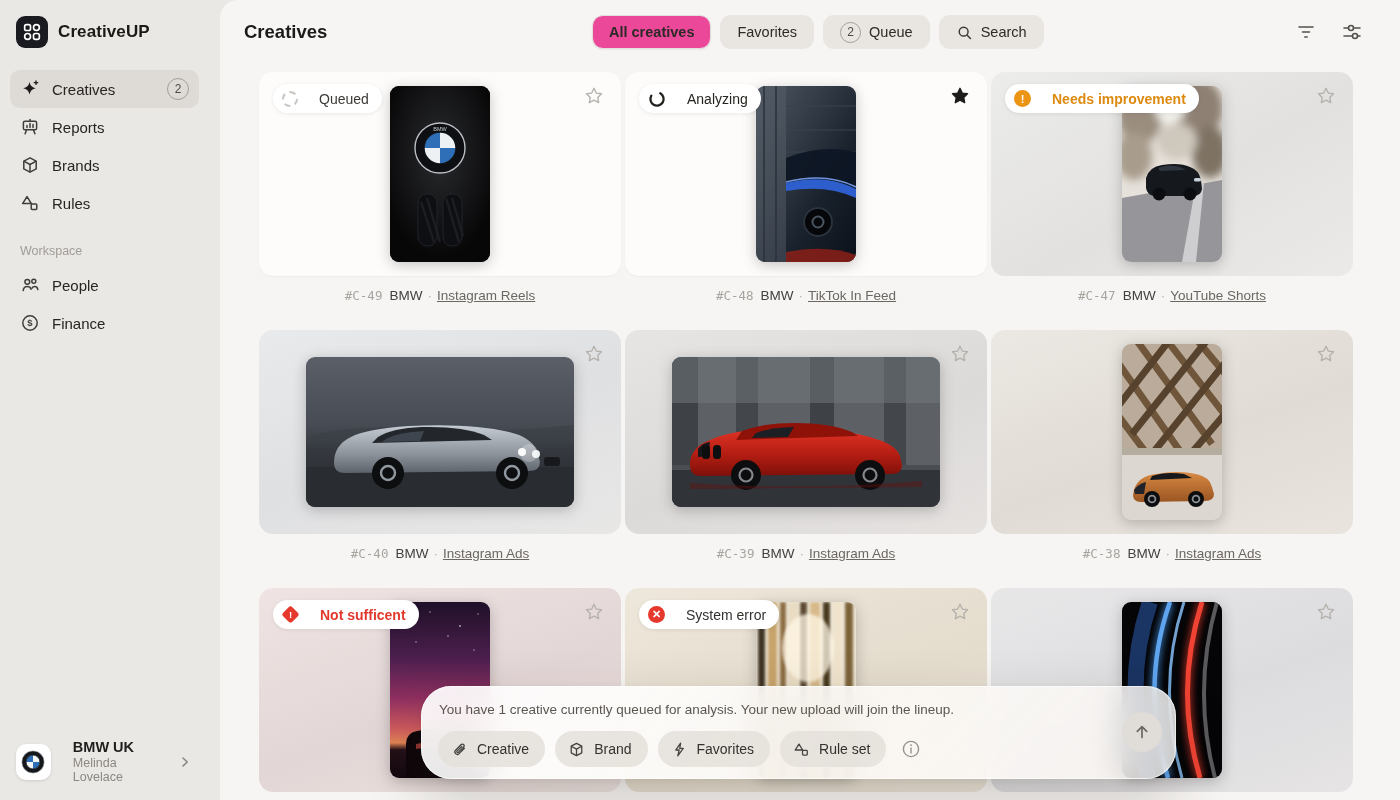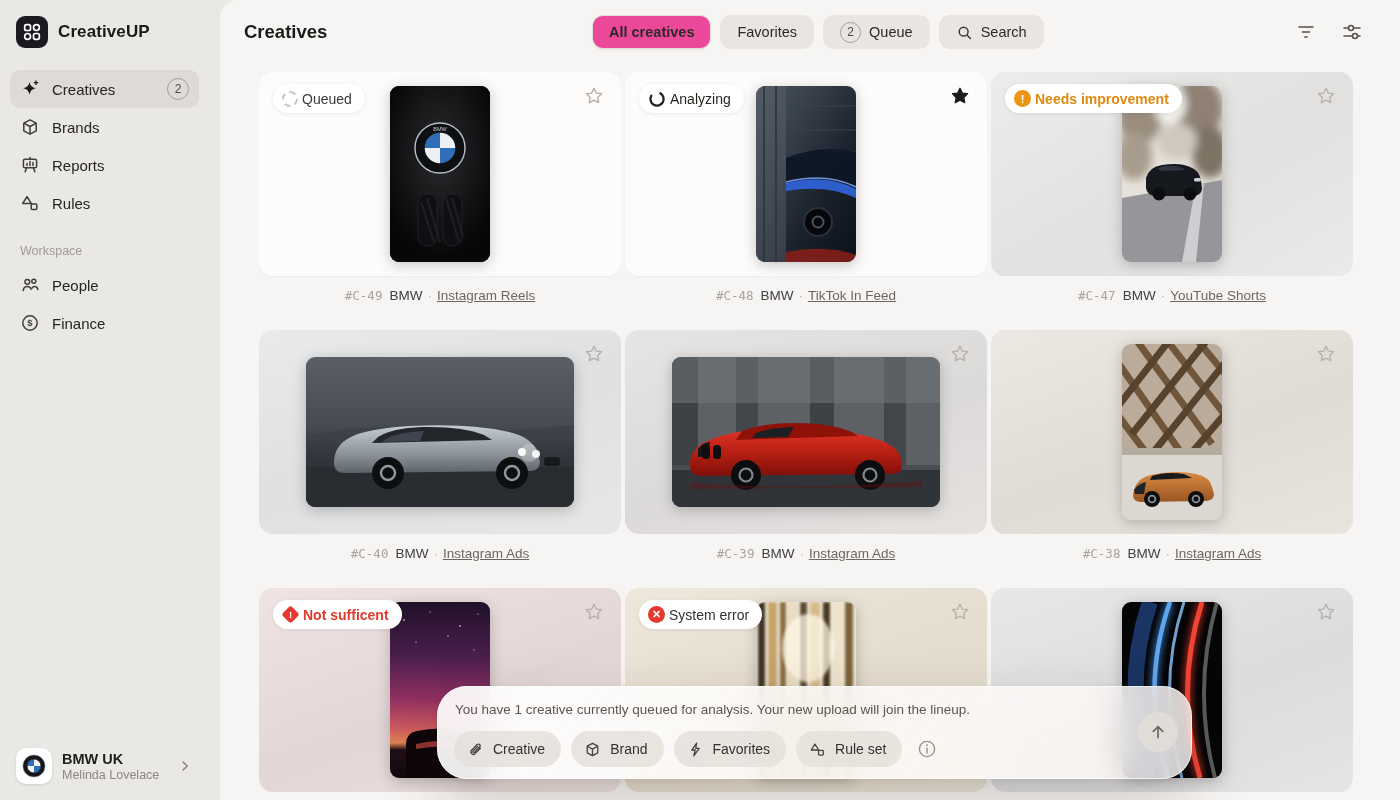--- a/index.html
+++ b/index.html
@@ -18,21 +18,21 @@
   .logo-row { display:flex; align-items:center; gap:10px; padding:0 6px; margin-bottom:22px; }
   .logo-box { width:32px; height:32px; border-radius:9px; background:#191b20; display:flex; align-items:center; justify-content:center; }
   .app-title { font-size:17px; font-weight:700; letter-spacing:.1px; color:#1b1a18; }
   .nav-item { display:flex; align-items:center; gap:12px; height:38px; padding:0 10px; border-radius:10px; font-size:15px; color:#262522; cursor:pointer; position:relative; }
   .nav-item.active { background:#dedad6; }
   .nav-item .icon { width:20px; height:20px; flex:0 0 20px; }
   .ring-badge { margin-left:auto; width:22px; height:22px; border:1.4px solid #a3a09b; border-radius:50%; font-size:12px; color:#4c4a46; display:flex; align-items:center; justify-content:center; background:transparent; }
   .section-label { font-size:12.5px; color:#a09c97; padding:0 10px; margin:22px 0 8px; }
   .user-row { position:absolute; left:10px; right:10px; bottom:16px; display:flex; align-items:center; gap:10px; padding:0 6px; cursor:pointer; }
   .avatar { width:36px; height:36px; border-radius:10px; background:#ffffff; box-shadow:0 1px 3px rgba(0,0,0,.12); display:flex; align-items:center; justify-content:center; }
-  .user-meta { display:flex; flex-direction:column; gap:1px; }
+  .user-meta { display:flex; flex-direction:column; gap:1px;margin-left:12px; }
   .user-org { font-size:14.5px; font-weight:700; color:#1f1e1c; }
   .user-name { font-size:12.5px; color:#8b8781; }
   .user-chevron { margin-left:auto; }
 
   
   .main { position:absolute; left:220px; top:0; width:1180px; height:800px; background:#f7f5f3; border-top-left-radius:18px; }
   .page-title { position:absolute; left:24px; top:21px; font-size:18.5px; font-weight:700; color:#1c1b19; }
   .tabs { position:absolute; left:372px; top:15px; display:flex; gap:9px; }
   .tab { height:34px; border-radius:11px; background:#e9e6e2; border:1px solid transparent; display:flex; align-items:center; gap:8px; padding:0 16px; font-size:14.5px; color:#2b2a27; cursor:pointer; white-space:nowrap; }
   .tab.active { background:#ec4899; border:1px solid #e3e0db; box-shadow:0 1px 2px rgba(0,0,0,.05); font-weight:600; }
@@ -52,41 +52,41 @@
   .bg-blur-pink   { background:linear-gradient(160deg,#efe4e3,#e3d6d6 55%,#ece2df); }
   .bg-blur-beige  { background:linear-gradient(160deg,#eee7db,#e4dccd 55%,#ebe4d8); }
   .bg-blur-steel  { background:linear-gradient(160deg,#e8e7e8,#dcdcdf 55%,#e6e4e4); }
 
   .thumb { position:absolute; left:50%; transform:translateX(-50%); border-radius:9px; overflow:hidden; filter:drop-shadow(0 3px 7px rgba(0,0,0,.22)); }
   .thumb.portrait { width:100px; height:176px; top:14px; }
   .thumb.landscape { width:268px; height:150px; top:27px; }
 
   .star-btn { position:absolute; right:14px; top:12px; width:24px; height:24px; background:none; border:none; cursor:pointer; padding:0; }
 
-  .status-badge { position:absolute; left:14px; top:12px; height:29px; background:#ffffff; border-radius:15px; display:flex; align-items:center; gap:4px; padding:0 13px 0 9px; font-size:14px; box-shadow:0 1px 4px rgba(0,0,0,.08); }
+  .status-badge { position:absolute; left:14px; top:12px; height:29px; background:#ffffff; border-radius:15px; display:flex; align-items:center; gap:21px; padding:0 13px 0 9px; font-size:14px; box-shadow:0 1px 4px rgba(0,0,0,.08); }
   .status-badge.queued { color:#3c3a36; }
   .status-badge.analyzing { color:#262420; }
   .status-badge.warn { color:#dd8a10; font-weight:600; }
   .status-badge.error-red { color:#e2392d; font-weight:600; }
   .status-badge.error-dark { color:#33312e; }
   .dashed-spin { width:16px; height:16px; border:2px dashed #c9c5c0; border-radius:50%; }
   .dot-ic { width:17px; height:17px; border-radius:50%; display:flex; align-items:center; justify-content:center; color:#fff; font-size:11px; font-weight:700; }
   .dot-ic.orange { background:#ec9414; }
   .dot-ic.red { background:#e6392e; }
   .diamond-ic { width:13px; height:13px; background:#e6392e; border-radius:3px; transform:rotate(45deg); display:flex; align-items:center; justify-content:center; margin:0 2px; }
   .diamond-ic span { transform:rotate(-45deg); color:#fff; font-size:9.5px; font-weight:700; }
 
   .caption { position:absolute; left:0; right:0; top:216px; text-align:center; font-size:13.5px; white-space:nowrap; }
   .cap-id { font-family:"DejaVu Sans Mono", monospace; font-size:12.5px; color:#a8a49f; margin-right:7px;margin-top:36px; }
   .cap-brand { color:#434140; font-weight:500; }
   .cap-dot { color:#b3afaa; margin:0 5px; }
   .cap-platform { color:#6b6762;text-decoration:underline; }
 
   
-  .composer { position:absolute; left:437px; top:686px; width:755px; height:93px; border-radius:30px; z-index:50;
+  .composer { position:absolute; left:421px; top:686px; width:755px; height:93px; border-radius:30px; z-index:50;
     background:linear-gradient(135deg, rgba(255,255,255,.93), rgba(251,247,243,.80));
     backdrop-filter:blur(16px);
     box-shadow:0 24px 60px rgba(45,35,25,.20), 0 2px 10px rgba(0,0,0,.07), inset 0 0 0 1px rgba(255,255,255,.6); }
   .composer-msg { position:absolute; left:18px; top:16px; font-size:13.5px; color:#5a5650; }
   .chip-row { position:absolute; left:17px; top:45px; display:flex; align-items:center; gap:10px; }
   .chip { height:36px; border-radius:18px; background:rgba(228,224,219,.85); display:flex; align-items:center; gap:9px; padding:0 16px 0 13px; font-size:14px; color:#34322f; border:none; cursor:pointer; }
   .info-btn { background:none; border:none; cursor:pointer; margin-left:5px; width:22px; height:22px; padding:0; }
   .submit-btn { position:absolute; right:14px; top:26px; width:40px; height:40px; border-radius:50%; background:#e0dcd7; border:none; cursor:pointer; display:flex; align-items:center; justify-content:center; }
 </style>
 </head>
@@ -111,38 +111,38 @@
         <path d="M9.5 3c.6 3.5 2.8 5.7 6.3 6.3-3.5.6-5.7 2.8-6.3 6.3-.6-3.5-2.8-5.7-6.3-6.3C6.7 8.7 8.9 6.5 9.5 3z" fill="#1c1b19"></path>
         <path d="M16 2v3.4M14.3 3.7h3.4" stroke="#1c1b19" stroke-width="1.3" stroke-linecap="round"></path>
       </svg>
     </span>
     <span>Creatives</span>
     <span class="ring-badge">2</span>
   </div>
 
   <div class="nav-item">
     <span class="icon">
-      <svg width="20" height="20" viewBox="0 0 20 20" fill="none" stroke="#403e3b" stroke-width="1.5" stroke-linejoin="round">
-        <path d="M10 2.8l6.2 3.3v7.8L10 17.2l-6.2-3.3V6.1L10 2.8z"></path>
-        <path d="M3.8 6.1L10 9.5l6.2-3.4M10 9.5v7.7"></path>
-      </svg>
-    </span>
-    <span>Brands</span>
-  </div>
-
-  <div class="nav-item">
-    <span class="icon">
       <svg width="20" height="20" viewBox="0 0 20 20" fill="none" stroke="#403e3b" stroke-width="1.5" stroke-linecap="round">
         <path d="M10 2.4v1.8"></path>
           <rect x="3.4" y="4.2" width="13.2" height="8.6" rx="1.6"></rect>
         <path d="M7 10.6V8.4M10 10.6V6.6M13 10.6V7.6"></path>
         <path d="M6.6 12.8l-1.5 4M13.4 12.8l1.5 4"></path>
       </svg>
     </span>
     <span>Reports</span>
+  </div>
+
+  <div class="nav-item">
+    <span class="icon">
+      <svg width="20" height="20" viewBox="0 0 20 20" fill="none" stroke="#403e3b" stroke-width="1.5" stroke-linejoin="round">
+        <path d="M10 2.8l6.2 3.3v7.8L10 17.2l-6.2-3.3V6.1L10 2.8z"></path>
+        <path d="M3.8 6.1L10 9.5l6.2-3.4M10 9.5v7.7"></path>
+      </svg>
+    </span>
+    <span>Brands</span>
   </div>
 
   <div class="nav-item">
     <span class="icon">
       <svg width="20" height="20" viewBox="0 0 20 20" fill="none" stroke="#403e3b" stroke-width="1.5" stroke-linejoin="round">
         <path d="M7 3.6l4.4 7H2.6L7 3.6z"></path>
         <rect x="11.2" y="11" width="5.6" height="5.6" rx="1"></rect>
       </svg>
     </span>
     <span>Rules</span>

